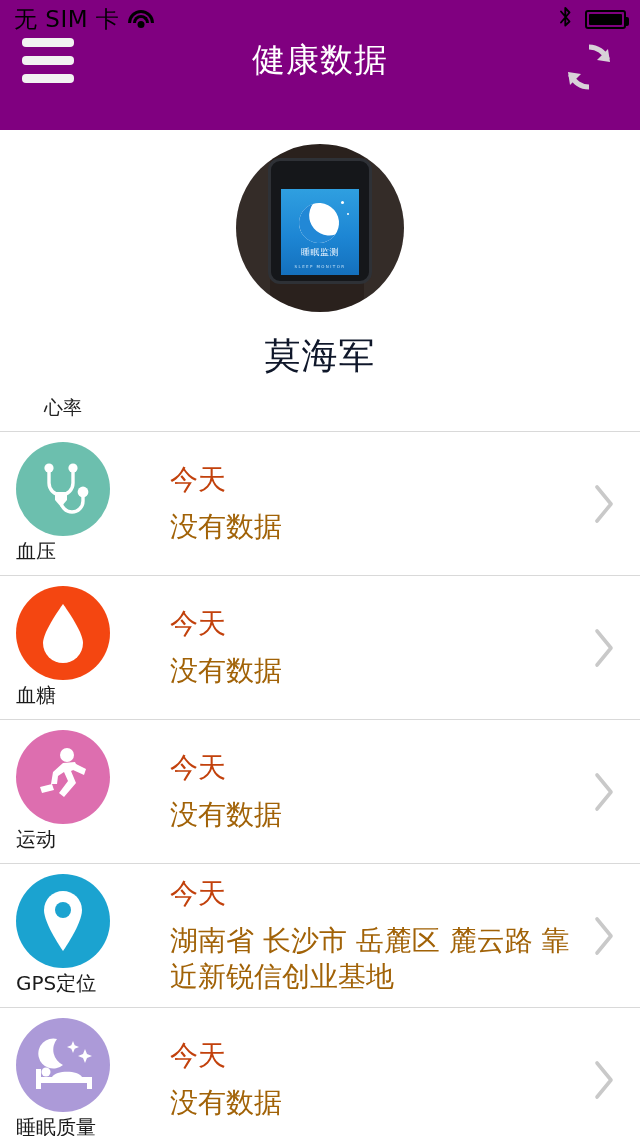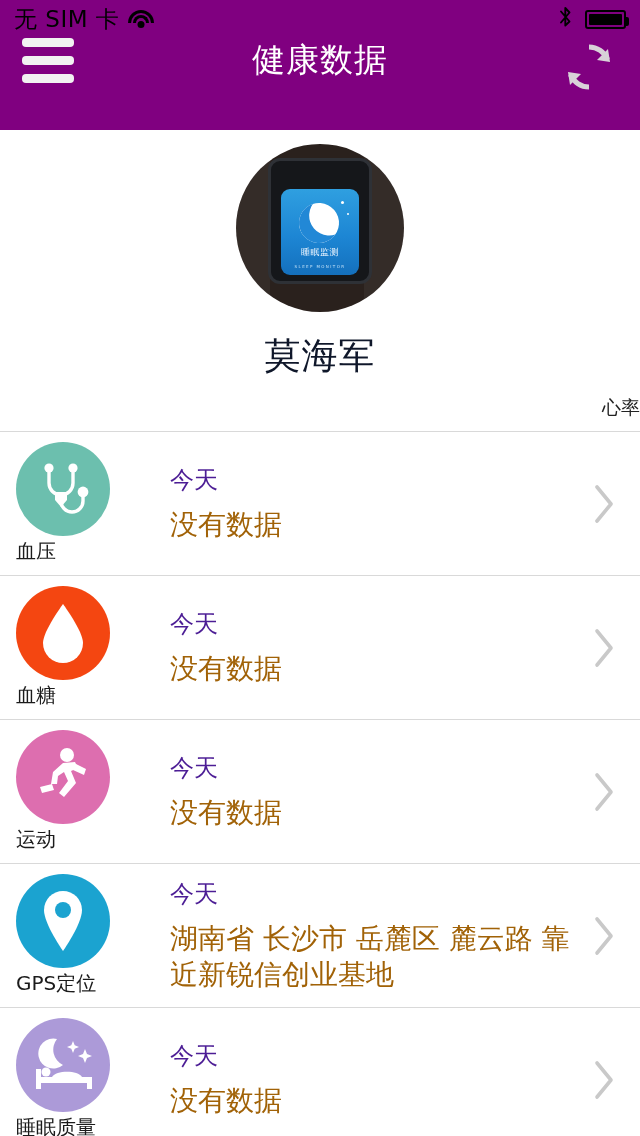--- a/index.html
+++ b/index.html
@@ -84,21 +84,20 @@
   #watch-body{
     position:absolute; left:50%; top:14px; transform:translateX(-50%);
     width:104px; height:126px; border-radius:12px;
     background:#15171a; border:3px solid #2e3136;
   }
   #watch-screen{
     position:absolute; left:50%; top:28px; transform:translateX(-50%);
     width:78px; height:86px;
     background:linear-gradient(180deg,#2f9fe0 0%,#1d86d4 55%,#1470bd 100%);
     overflow:hidden;
-    border-radius:9px;
   }
   #moon-icon{
     position:absolute; left:18px; top:14px;
     width:40px; height:40px; border-radius:50%;
     background:#ffffff;
     box-shadow:12px -4px 0 0 #2288d6 inset;
     transform:rotate(-18deg);
   }
   .watch-star{ position:absolute; background:#ffffff; border-radius:50%; }
   #watch-caption{
@@ -109,21 +108,21 @@
   #watch-subcaption{
     position:absolute; bottom:6px; left:0; right:0;
     text-align:center; color:#bfe0f7; font-size:4px; letter-spacing:1.4px;
     white-space:nowrap;
   }
   .avatar-shade{ position:absolute; background:rgba(255,255,255,.05); }
   #profile-name{
     font-size:36px; color:#0f172a; margin-top:20px; letter-spacing:1px;
   }
   #section-label{
-    font-size:19px; color:#222; padding:14px 0 10px 44px; text-align:right;
+    font-size:19px; color:#222; padding:14px 0 10px 44px; text-align:left;
   }
 
   
   #data-list{ width:100%; }
   .list-row{
     display:flex; align-items:center;
     height:144px; padding:0 14px 0 16px;
     border-top:1px solid #d9d9d9;
     background:#fff; position:relative;
   }
@@ -133,21 +132,21 @@
   }
   .row-circle{
     width:94px; height:94px; border-radius:50%;
     display:flex; align-items:center; justify-content:center;
     position:relative;
   }
   .row-cat{
     font-size:20px; color:#1b1b1b; margin-top:2px; white-space:nowrap;
   }
   .row-body{ flex:1; padding-left:34px; min-width:0; }
-  .row-day{ font-size:24px; color:#4c1d95; line-height:1.25; }
+  .row-day{ font-size:28px; color:#c2410c; line-height:1.25; }
   .row-value{
     font-size:28px; color:#a16207; line-height:1.28; margin-top:12px;
     word-break:break-all;
   }
   .row-chevron{
     width:44px; flex:0 0 44px;
     display:flex; align-items:center; justify-content:center;
   }
   .row-chevron svg{ display:block; }
 

